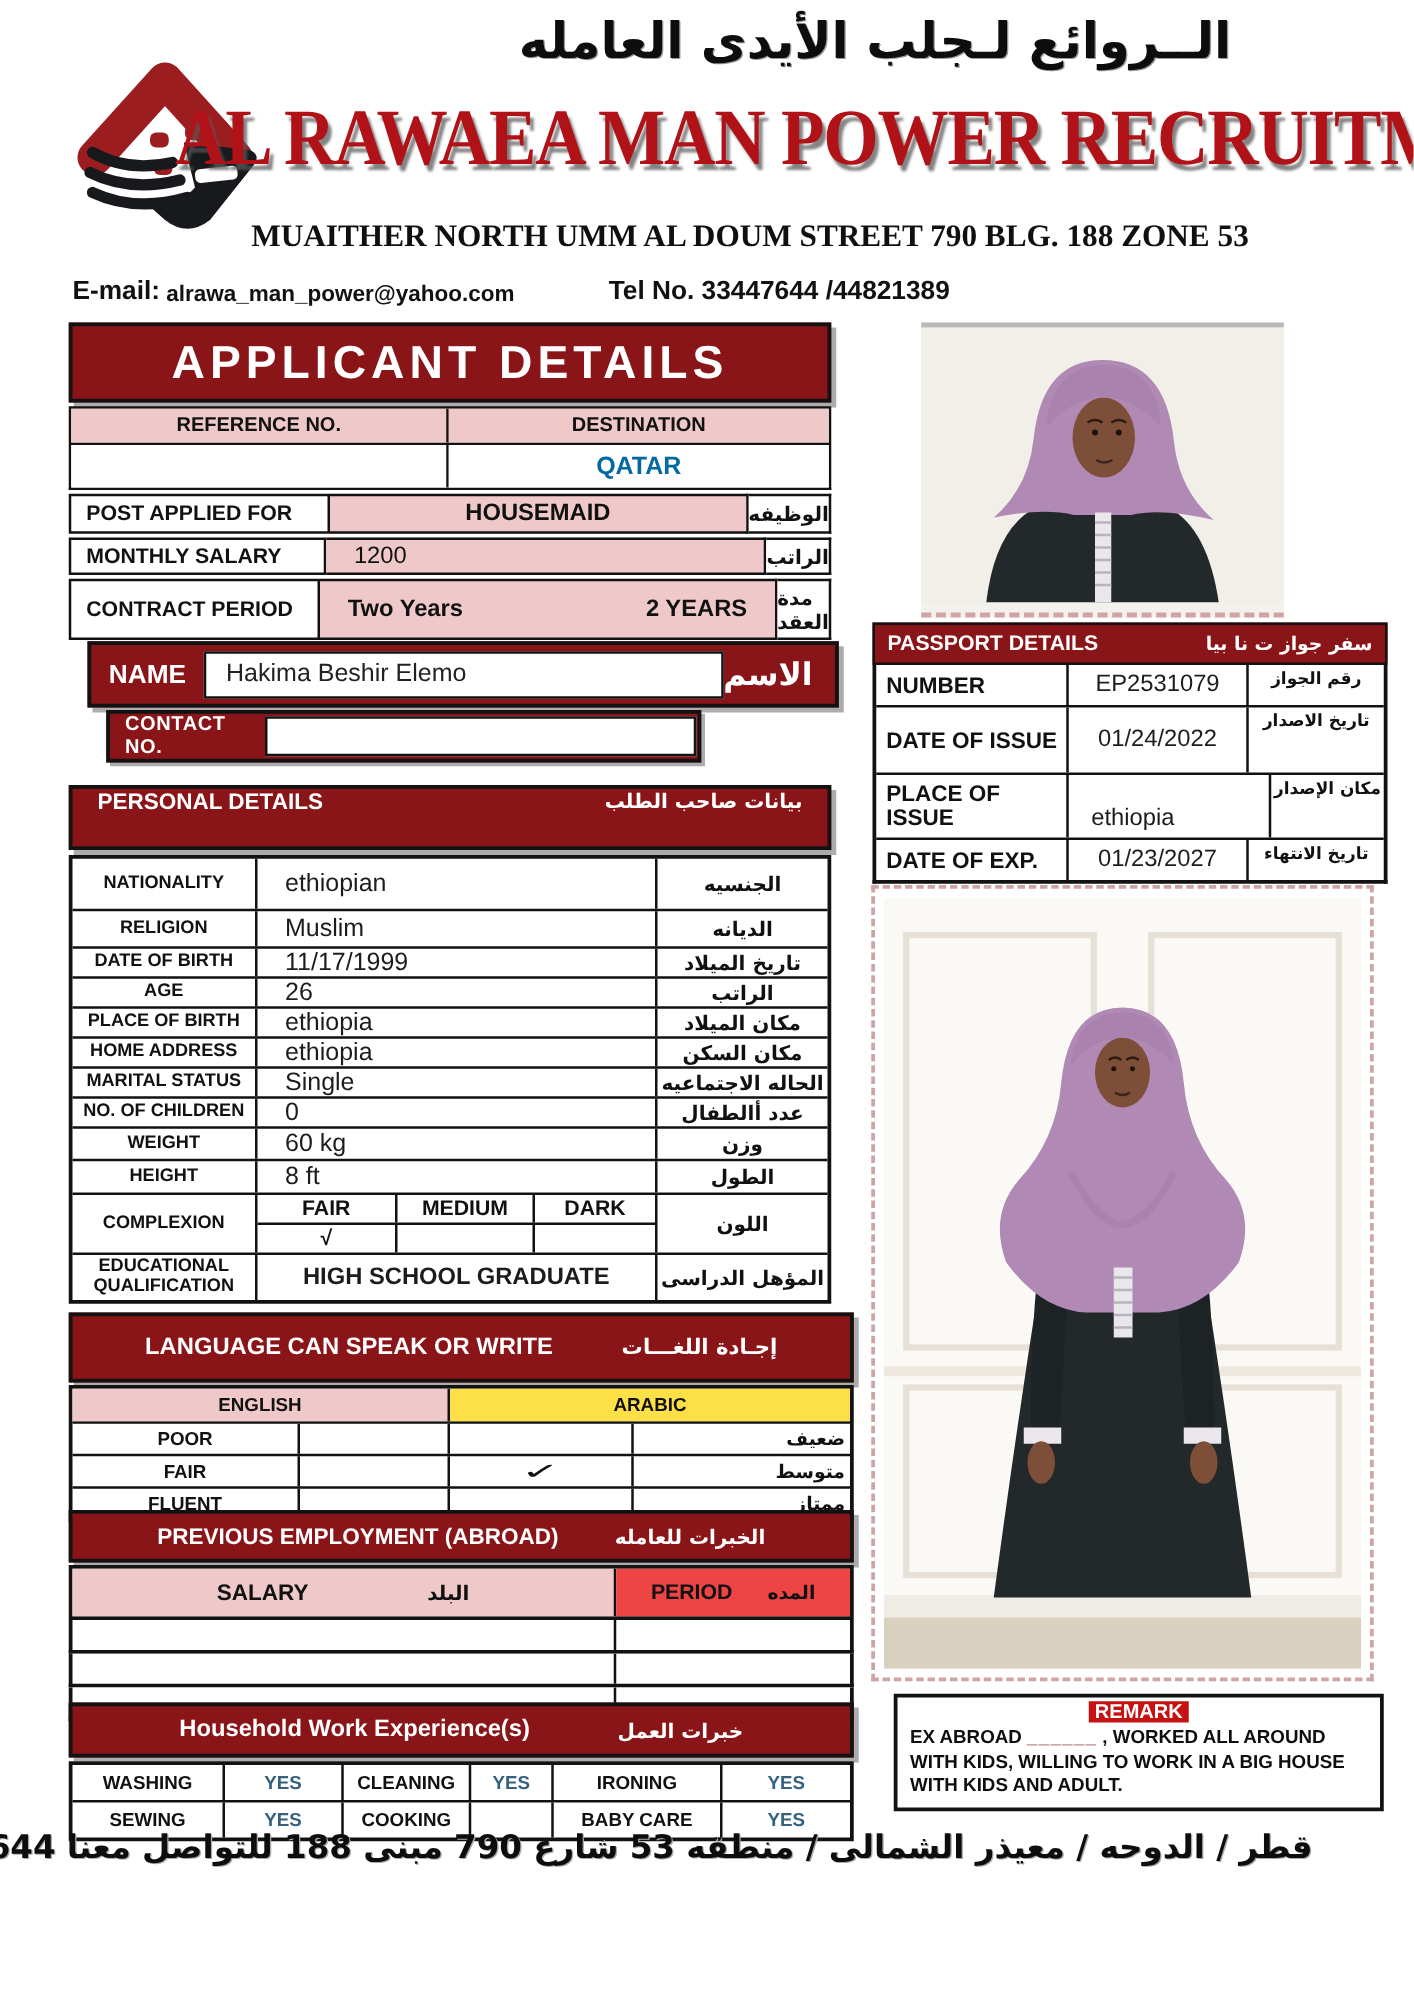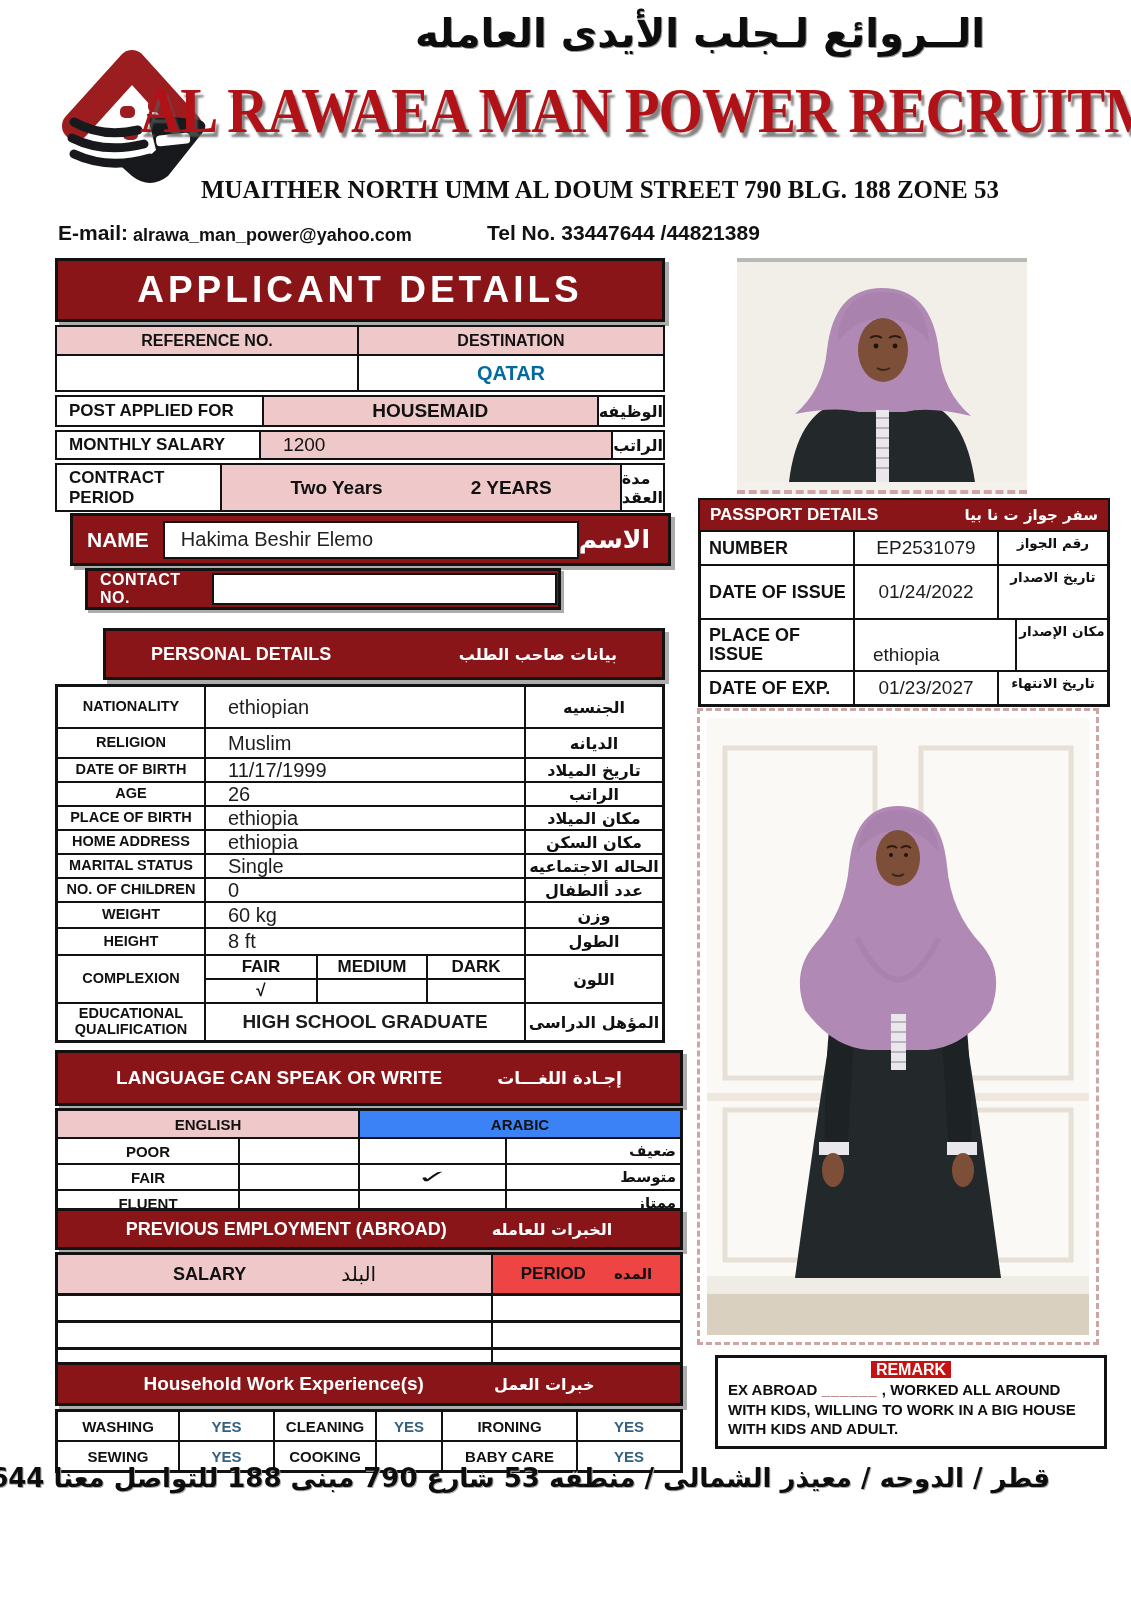--- a/index.html
+++ b/index.html
@@ -39,37 +39,37 @@
   .ref-val .rc{flex:1;background:#fff;font-size:20px;font-weight:bold;color:#0369a1;}
   .app-row{margin-top:3px;display:flex;}
   .app-row .a-label{width:193px;border:2px solid #121212;background:#fff;
     display:flex;align-items:center;padding-left:12px;font-size:17px;font-weight:bold;}
   .app-row .a-value{width:333px;border:2px solid #121212;border-left:none;background:#efc9c9;}
   .app-row .a-ar{flex:1;border:2px solid #121212;border-left:none;background:#fff;
     font-size:16px;font-weight:bold;}
   .v-center{display:flex;align-items:center;}
   .housemaid{justify-content:center;font-weight:bold;font-size:19px;}
   .salary{padding-left:22px;font-size:19px;}
-  .contract{justify-content:space-between;padding:0 68px;font-weight:bold;font-size:19px;}
+  .contract{justify-content:space-between;padding:0 22px;font-weight:bold;font-size:19px;}
 
   
   .name-bar{left:70px;top:513px;width:595px;height:47px;display:flex;align-items:center;}
   .name-label{margin-left:14px;font-size:21px;font-weight:bold;}
   .name-input{margin-left:14px;width:405px;height:34px;background:#fff;border:2px solid #121212;
     display:flex;align-items:center;padding-left:16px;font-size:20px;color:#222;}
   .name-ar{margin-left:auto;margin-right:18px;font-size:25px;font-weight:bold;}
   .contact-bar{left:85px;top:568px;width:470px;height:36px;display:flex;align-items:center;
     box-shadow:3px 3px 0 rgba(70,70,70,.45);}
   .contact-label{margin-left:12px;font-size:16px;font-weight:bold;letter-spacing:.5px;}
   .contact-input{margin-left:auto;margin-right:1px;width:352px;height:28px;background:#fff;
     border:2px solid #121212;}
 
   
   .personal{left:55px;top:628px;width:610px;}
-  .sec-head{height:46px;display:flex;align-items:center;justify-content:space-between;padding:0 45px;margin-left:48px;}
+  .sec-head{height:46px;display:flex;align-items:flex-start;justify-content:space-between;padding:0 20px;}
   .sec-head .t{font-size:18px;font-weight:bold;}
   .sec-head .a{font-size:16px;font-weight:bold;}
   .p-table{margin-top:4px;border:3px solid #121212;background:#fff;}
   .p-row{display:flex;border-bottom:2px solid #121212;}
   .p-row:last-child{border-bottom:none;}
   .p-label{width:146px;border-right:2px solid #121212;display:flex;align-items:center;
     justify-content:center;text-align:center;font-size:14.5px;font-weight:bold;line-height:1.1;}
   .p-value{flex:1;display:flex;align-items:center;padding-left:22px;font-size:20px;color:#1c1c1c;}
   .p-ar{width:136px;border-left:2px solid #121212;display:flex;align-items:center;
     justify-content:center;font-size:16px;font-weight:bold;}
@@ -83,40 +83,40 @@
   .edu-value{justify-content:center;padding-left:0;font-weight:bold;font-size:19px;}
 
   
   .language{left:55px;top:1050px;width:628px;}
   .lang-head{height:50px;display:flex;align-items:center;justify-content:center;gap:55px;}
   .lang-head .t{font-size:19px;font-weight:bold;}
   .lang-head .a{font-size:17px;font-weight:bold;}
   .lang-grid{margin-top:2px;border:3px solid #121212;}
   .lg-head{display:flex;height:26px;border-bottom:2px solid #121212;font-size:15px;font-weight:bold;}
   .lg-eng{width:300px;border-right:2px solid #121212;background:#efc9c9;}
-  .lg-arab{flex:1;background:#3b82f6;}
+  .lg-arab{flex:1;background:#fde047;}
   .lg-row{display:flex;height:24px;border-bottom:2px solid #121212;}
   .lg-row:last-child{border-bottom:none;}
   .lg-c1{width:180px;border-right:2px solid #121212;font-size:15px;font-weight:bold;}
   .lg-c2{width:118px;border-right:2px solid #121212;}
   .lg-c3{width:145px;border-right:2px solid #121212;}
   .lg-c4{flex:1;display:flex;align-items:center;justify-content:flex-end;padding-right:4px;
     font-size:15px;font-weight:bold;}
   .wide-check{display:inline-block;transform:scaleX(2.1);font-size:18px;font-weight:400;}
 
   
   .employment{left:55px;top:1208px;width:628px;}
   .emp-headbar{height:36px;display:flex;align-items:center;justify-content:center;gap:45px;}
   .emp-headbar .t{font-size:18px;font-weight:bold;}
   .emp-headbar .a{font-size:16px;font-weight:bold;}
   .emp-cols{margin-top:2px;display:flex;height:38px;border:3px solid #121212;}
   .emp-country{width:433px;border-right:2px solid #121212;background:#efc9c9;
     display:flex;align-items:center;justify-content:center;gap:95px;}
   .emp-country .t{font-size:18px;font-weight:bold;}
-  .emp-country .a{font-size:20px;font-weight:normal;}
+  .emp-country .a{font-size:16px;font-weight:bold;}
   .emp-period{flex:1;background:#ef4444;display:flex;align-items:center;justify-content:center;gap:28px;}
   .emp-period .t{font-size:17px;font-weight:bold;}
   .emp-period .a{font-size:15px;font-weight:bold;}
   .emp-row{display:flex;height:24px;border:3px solid #121212;border-top:none;background:#fff;}
   .emp-row .c{width:433px;border-right:2px solid #121212;}
   .emp-row .p{flex:1;}
 
   
   .household{left:55px;top:1362px;width:628px;}
   .hh-headbar{height:38px;display:flex;align-items:center;justify-content:center;gap:70px;}

